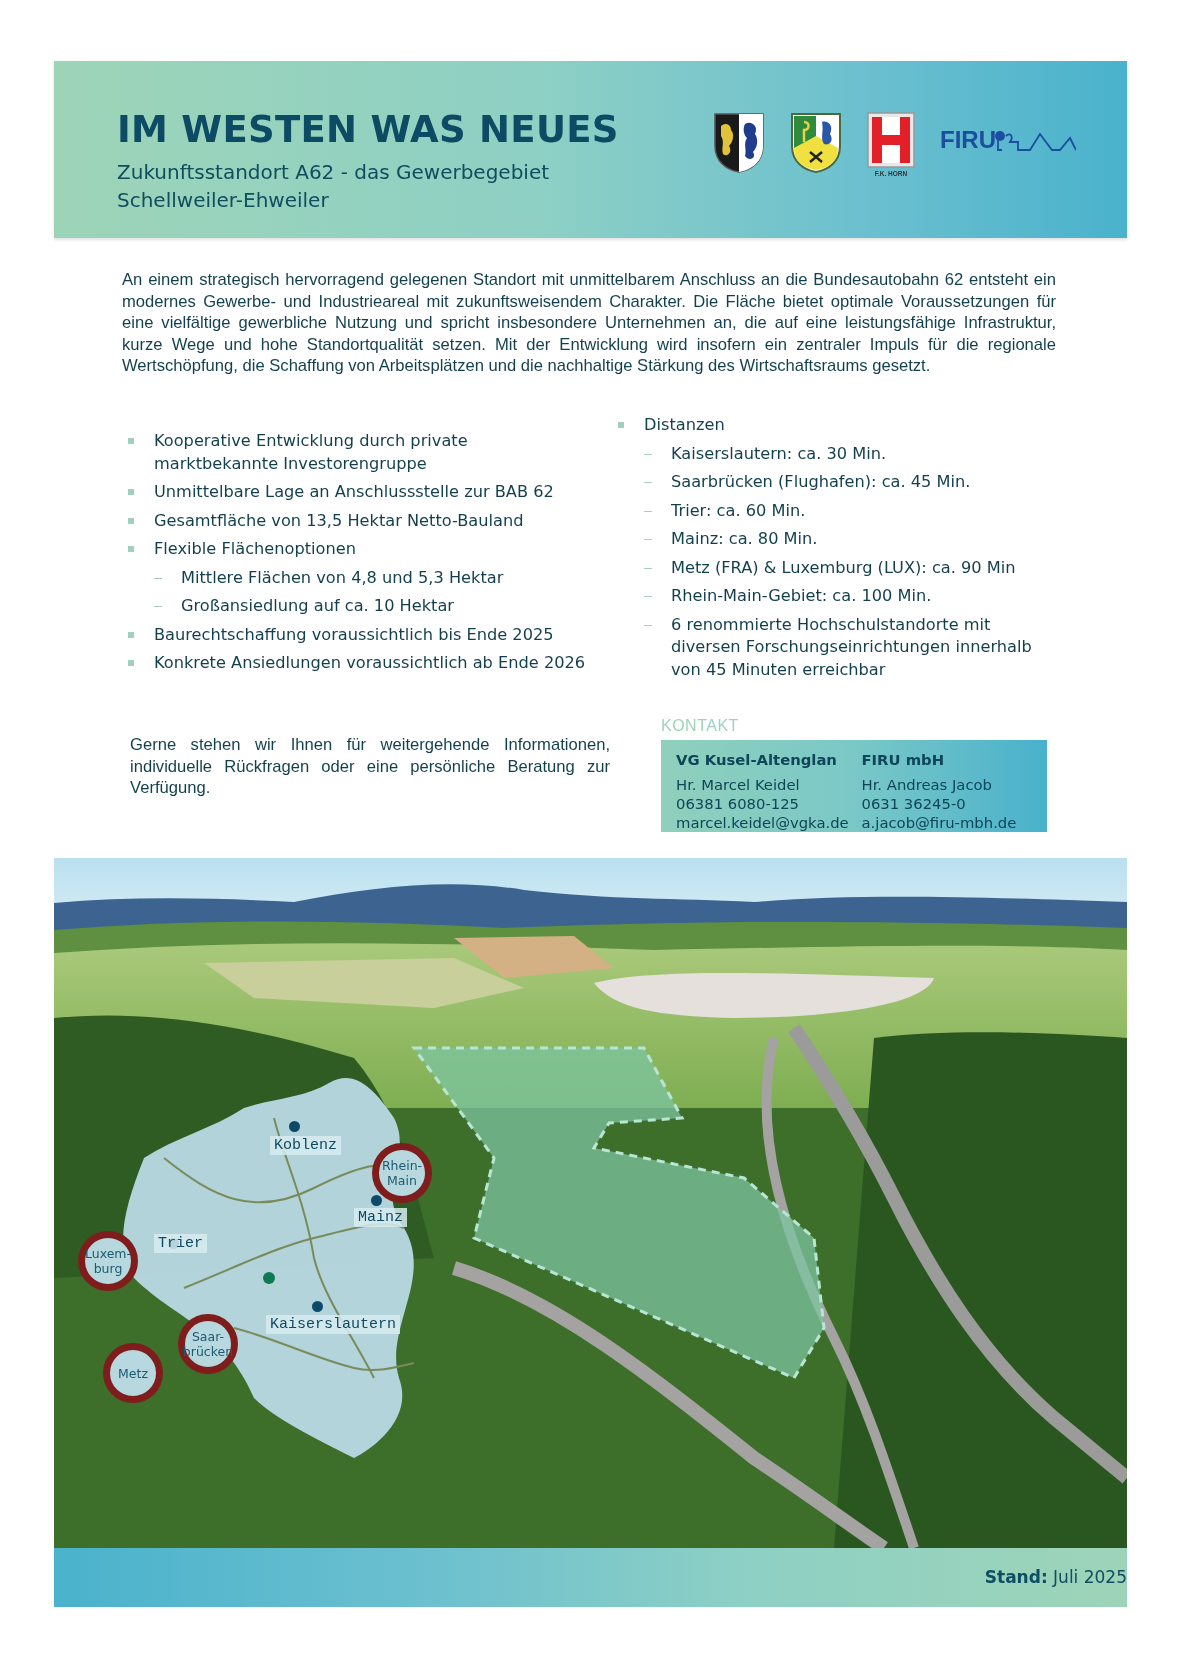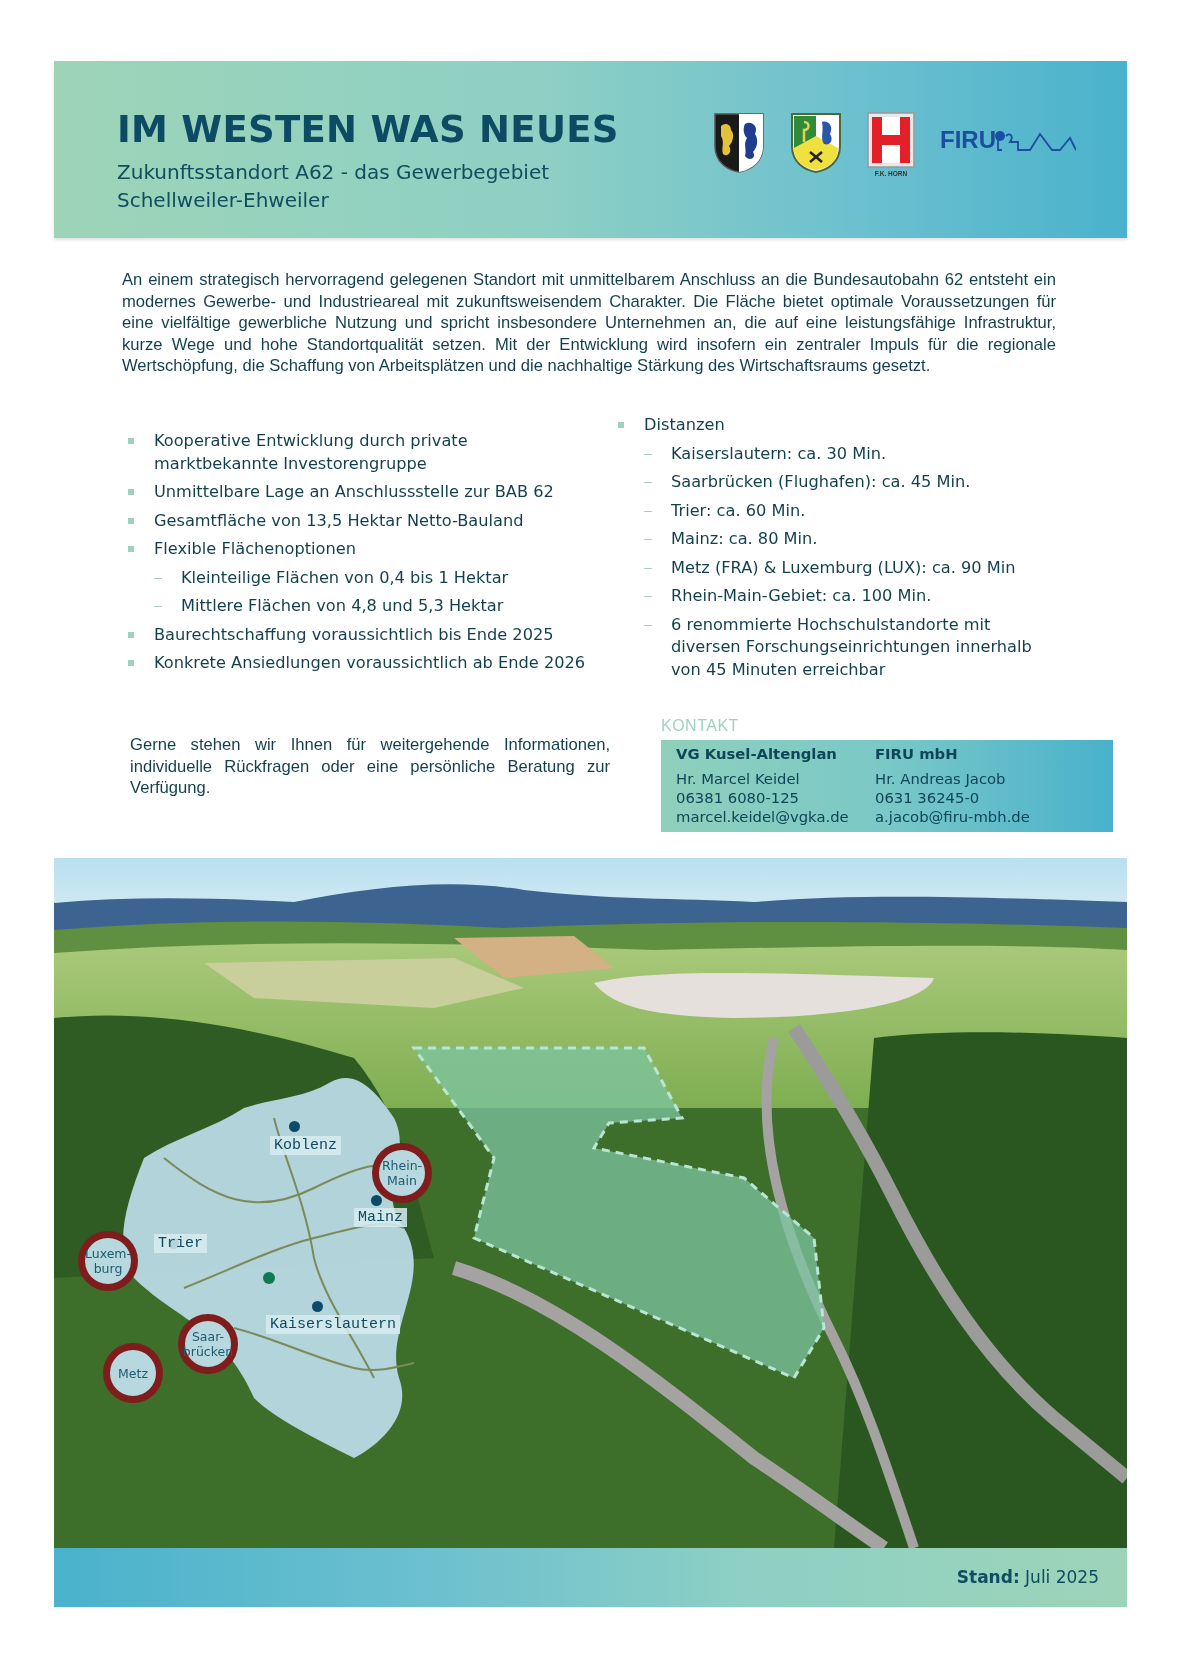--- a/index.html
+++ b/index.html
@@ -28,31 +28,31 @@
   .list li.d { position:relative; padding-left:59px; margin-bottom:6px; }
   .list li.d::before { content:""; position:absolute; left:32px; top:11px; width:8px; height:1px; background:#a9cfc3; }
   .list-left { left:122px; top:414px; width:470px;margin-top:16px; }
   .list-right { left:612px; top:414px; width:450px; }
 
   .closing { left:130px; top:734px; width:480px; font-family:"Liberation Sans", sans-serif;
              font-size:16.6px; line-height:21.5px; text-align:justify; color:#123f4e; }
 
   
   .kontakt-label { left:661px; top:717px; font-family:"Liberation Sans", sans-serif; font-size:16px; color:#9dd3bd; letter-spacing:0.5px; }
-  .contact-box { left:661px; top:740px; width:452px; height:92px;
+  .contact-box { left:661px; top:740px; width:386px; height:92px;
                  background:linear-gradient(90deg,#8fd0bb 0%,#7ac8c7 50%,#49b1cc 100%);
-                 display:flex; padding:4px 0 15px 15px; box-sizing:border-box; font-size:14.8px; line-height:19px; color:#0f4558; }
+                 display:flex; padding:4px 0 0 15px; box-sizing:border-box; font-size:14.8px; line-height:19px; color:#0f4558;align-items:flex-end; }
   .contact-col { width:199px; }
   .contact-col .org { font-weight:bold; margin-bottom:6px; }
 
   
   .photo { left:54px; top:858px; width:1073px; height:690px; overflow:hidden; }
   .footer { left:54px; top:1548px; width:1073px; height:59px;
             background:linear-gradient(90deg,#4ab2cc 0%,#6cc0cf 35%,#8ed0c4 65%,#9dd4b8 100%); }
-  .stand { right:0; top:0; width:1073px; text-align:right; padding-right:28px; box-sizing:border-box;
+  .stand { right:0; top:0; width:1073px; text-align:right; box-sizing:border-box;
            line-height:59px; font-size:17px; color:#0f4d62; }
   .stand b { font-weight:bold; }
 
   .map-label { position:absolute; background:rgba(215,235,240,0.85); color:#0f4a60;
                font-size:15px; padding:1px 4px; font-family:Liberation Mono, monospace; }
   .city-circle { position:absolute; border-radius:50%; background:#b7d8de; border:7px solid #7f1d1d;
                  color:#1f5a70; font-size:12.5px; line-height:15px; text-align:center;
                  display:flex; align-items:center; justify-content:center; box-sizing:border-box; white-space:pre-line; }
   .city-dot { position:absolute; width:11px; height:11px; border-radius:50%; background:#0d4a6a; }
 </style>
@@ -102,22 +102,22 @@
   </span>
 </div>
 
 <div class="abs intro">An einem strategisch hervorragend gelegenen Standort mit unmittelbarem Anschluss an die Bundesautobahn 62 entsteht ein modernes Gewerbe- und Industrieareal mit zukunftsweisendem Charakter. Die Fläche bietet optimale Voraussetzungen für eine vielfältige gewerbliche Nutzung und spricht insbesondere Unternehmen an, die auf eine leistungsfähige Infrastruktur, kurze Wege und hohe Standortqualität setzen. Mit der Entwicklung wird insofern ein zentraler Impuls für die regionale Wertschöpfung, die Schaffung von Arbeitsplätzen und die nachhaltige Stärkung des Wirtschaftsraums gesetzt.</div>
 
 <ul class="abs list list-left">
   <li class="b">Kooperative Entwicklung durch private marktbekannte Investorengruppe</li>
   <li class="b">Unmittelbare Lage an Anschlussstelle zur BAB 62</li>
   <li class="b">Gesamtfläche von 13,5 Hektar Netto-Bauland</li>
   <li class="b">Flexible Flächenoptionen</li>
-  <li class="d">Kleinteilige Flächen von 0,4 bis 1 Hektar</li>
   <li class="d">Mittlere Flächen von 4,8 und 5,3 Hektar</li>
+  <li class="d">Großansiedlung auf ca. 10 Hektar</li>
   <li class="b">Baurechtschaffung voraussichtlich bis Ende 2025</li>
   <li class="b">Konkrete Ansiedlungen voraussichtlich ab Ende 2026</li>
 </ul>
 
 <ul class="abs list list-right">
   <li class="b">Distanzen</li>
   <li class="d">Kaiserslautern: ca. 30 Min.</li>
   <li class="d">Saarbrücken (Flughafen): ca. 45 Min.</li>
   <li class="d">Trier: ca. 60 Min.</li>
   <li class="d">Mainz: ca. 80 Min.</li>

